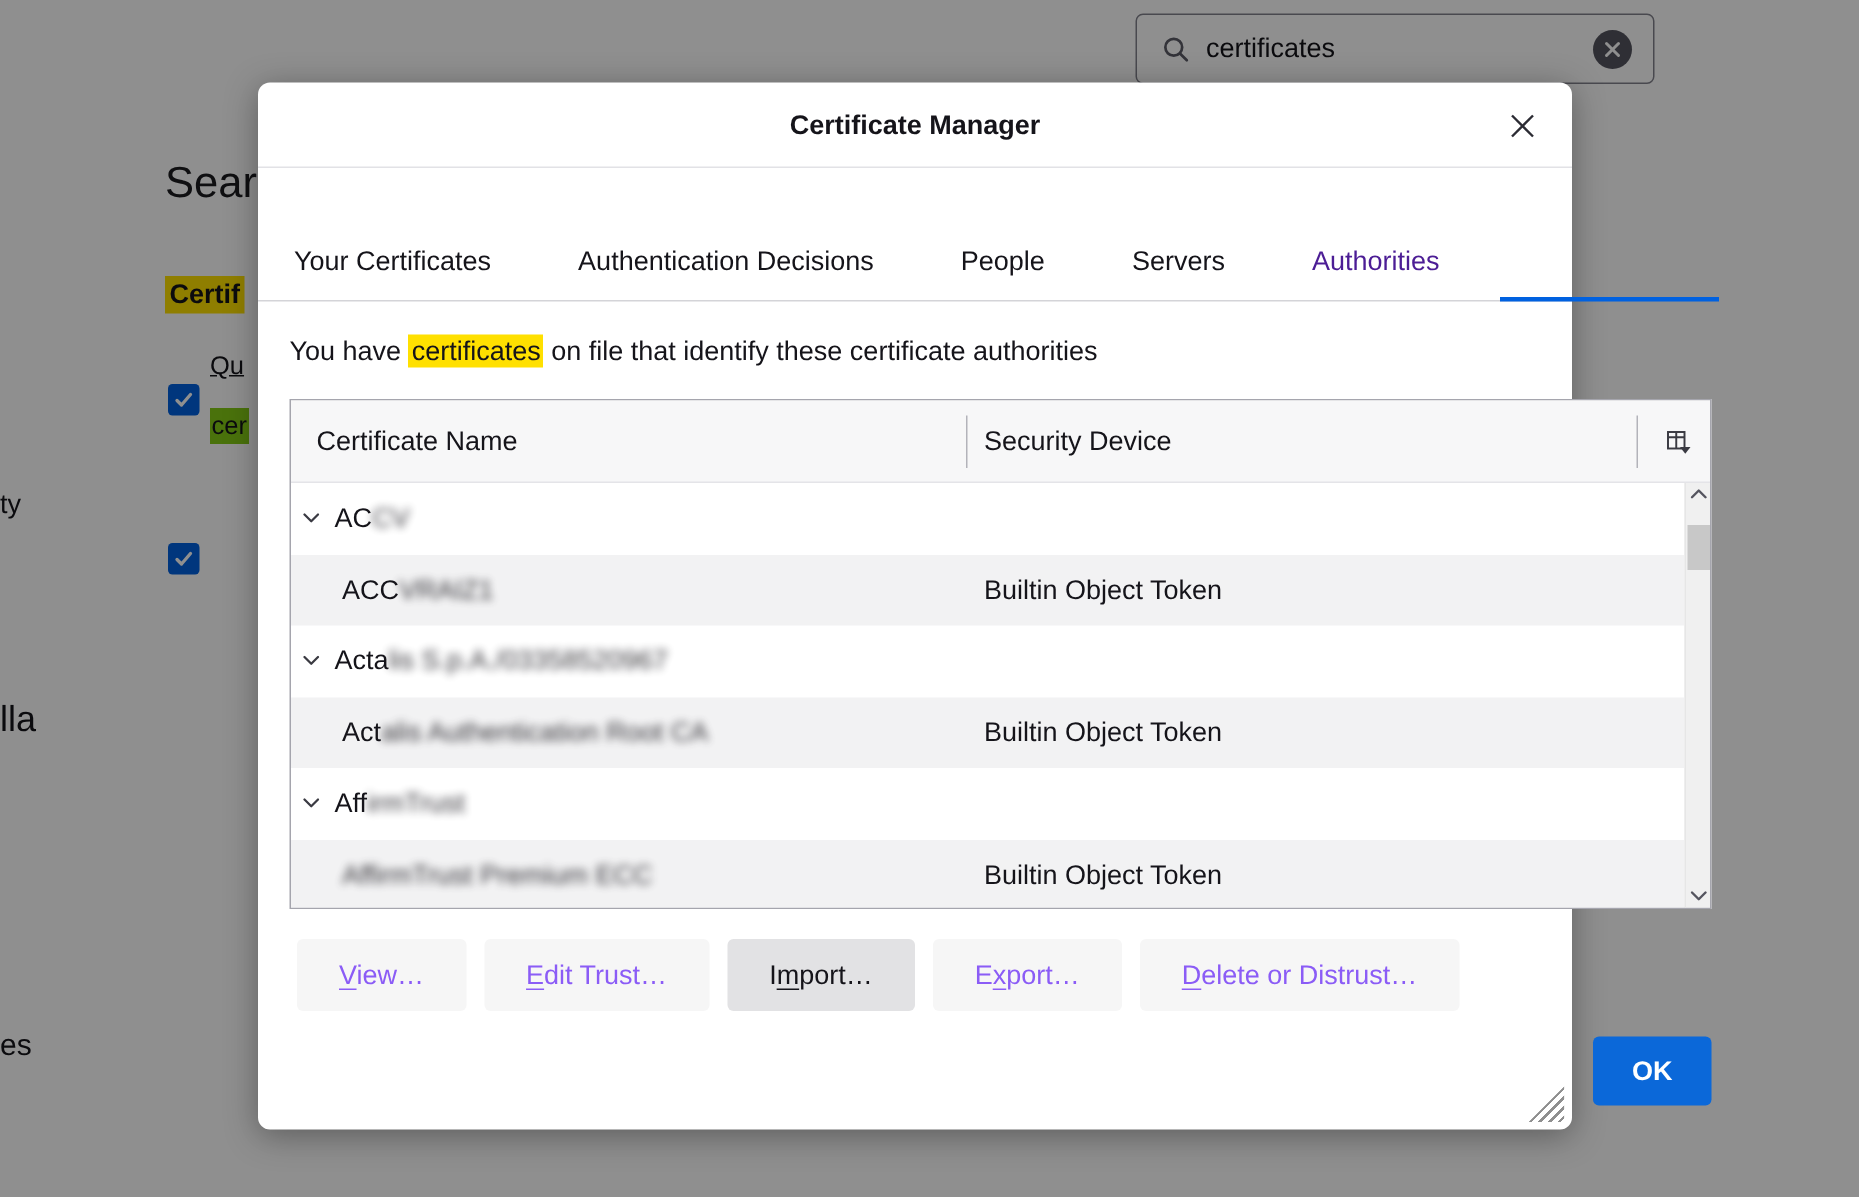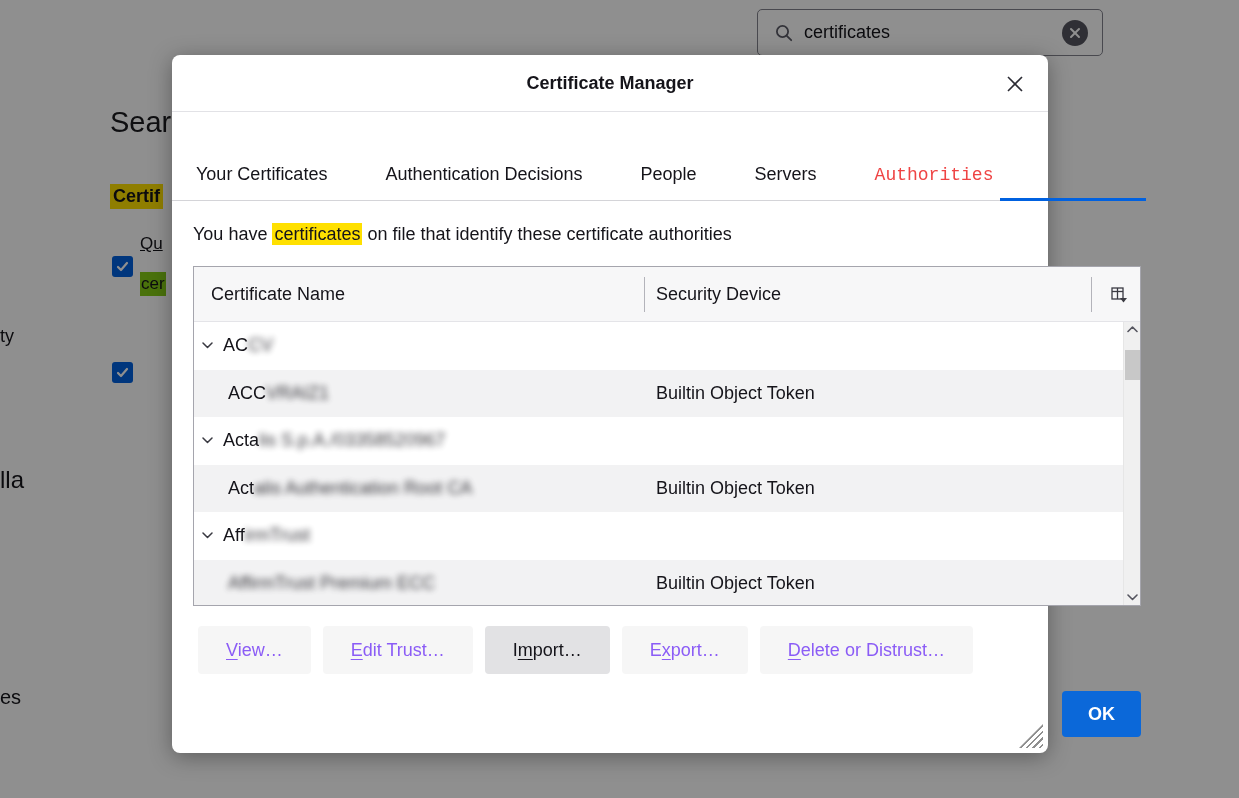--- a/index.html
+++ b/index.html
@@ -40,21 +40,21 @@
     border-bottom:1px solid #e2e2e6; }
   .dlg-title { position:absolute; left:0; right:0; top:0; height:57px;
     display:flex; align-items:center; justify-content:center;
     font-size:18px; font-weight:bold; }
   .dlg-close { position:absolute; right:18px; top:14px; width:30px; height:30px;
     display:flex; align-items:center; justify-content:center; cursor:pointer; }
 
   .tabs { position:absolute; left:0; top:57px; right:0; height:89px;
     display:flex; align-items:flex-end; gap:58px; padding:0 0 16px 24px; }
   .tab { font-size:18px; cursor:pointer; white-space:nowrap; }
-  .tab.active { color:#ef4444;font-family:Liberation Mono, monospace; }
+  .tab.active { color:#4c1d95; }
   .tabs-line { position:absolute; left:0; right:0; top:145px; height:1px; background:#d4d4d8; }
   .tab-underline { position:absolute; left:828px; top:143px; width:146px; height:3px;
     background:#0061e0; }
 
   .intro { position:absolute; left:21px; top:169px; font-size:18px; }
   .intro .hl { background:#ffe000; padding:1px 2px; }
 
   .ctable { position:absolute; left:21px; top:211px; width:948px; height:340px;
     border:1px solid #a5a5ad; background:#fff; }
   .thead { position:absolute; left:0; right:0; top:0; height:55px; background:#f7f7f8;

